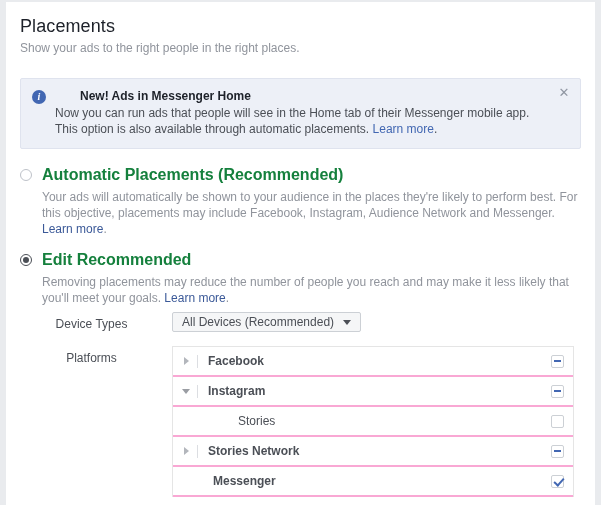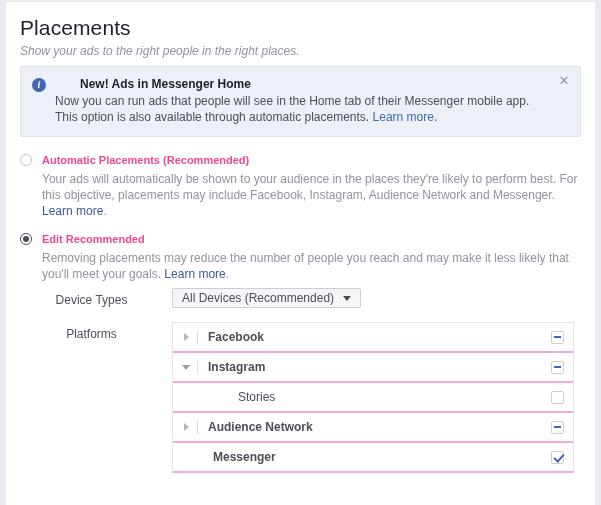--- a/index.html
+++ b/index.html
@@ -27,31 +27,30 @@
     border-top: 2px solid #e9ebee;
     overflow: hidden;
   }
 
   .inner {
     padding: 14px 14px 0 14px;
   }
 
   
   .page-title {
-    font-size: 21px;
+    font-size: 18px;
     font-weight: normal;
     color: #1d2129;
     margin: 0 0 4px 0;
     letter-spacing: 0.1px;
   }
   .page-subtitle {
     font-size: 12px;
     color: #90949c;
-    margin: 0 0 8px 0;
-    font-style: italic;
+    margin: 0 0 23px 0;
   }
 
   
   .banner {
     position: relative;
     background: #edf0f7;
     border: 1px solid #dfe3ee;
     border-radius: 2px;
     padding: 10px 34px 11px 11px;
     margin-bottom: 17px;
@@ -143,23 +142,23 @@
     left: 50%;
     top: 50%;
     width: 6px;
     height: 6px;
     margin-left: -3px;
     margin-top: -3px;
     border-radius: 50%;
     background: #4b4f56;
   }
   .option-label {
-    font-size: 11px;
+    font-size: 16px;
     font-weight: bold;
-    color: #ec4899;
+    color: #15803d;
     cursor: pointer;
   }
   .option-desc {
     font-size: 12px;
     color: #90949c;
     line-height: 16px;
     margin: 0 0 14px 22px;
     max-width: 540px;
   }
   .option-desc.second { margin-bottom: 6px; }
@@ -370,21 +369,21 @@
             <span class="twisty empty"></span>
             <span class="vrule hidden"></span>
             <span class="prow-label">Stories</span>
             <span class="cbox"></span>
           </div>
           <div class="prow">
             <span class="twisty">
               <span class="tri-right"></span>
             </span>
             <span class="vrule"></span>
-            <span class="prow-label">Audience Network</span>
+            <span class="prow-label">Stories Network</span>
             <span class="cbox indeterminate"></span>
           </div>
           <div class="prow leaf-top">
             <span class="twisty empty"></span>
             <span class="vrule hidden"></span>
             <span class="prow-label">Messenger</span>
             <span class="cbox checked"></span>
           </div>
         </div>
     </div>

